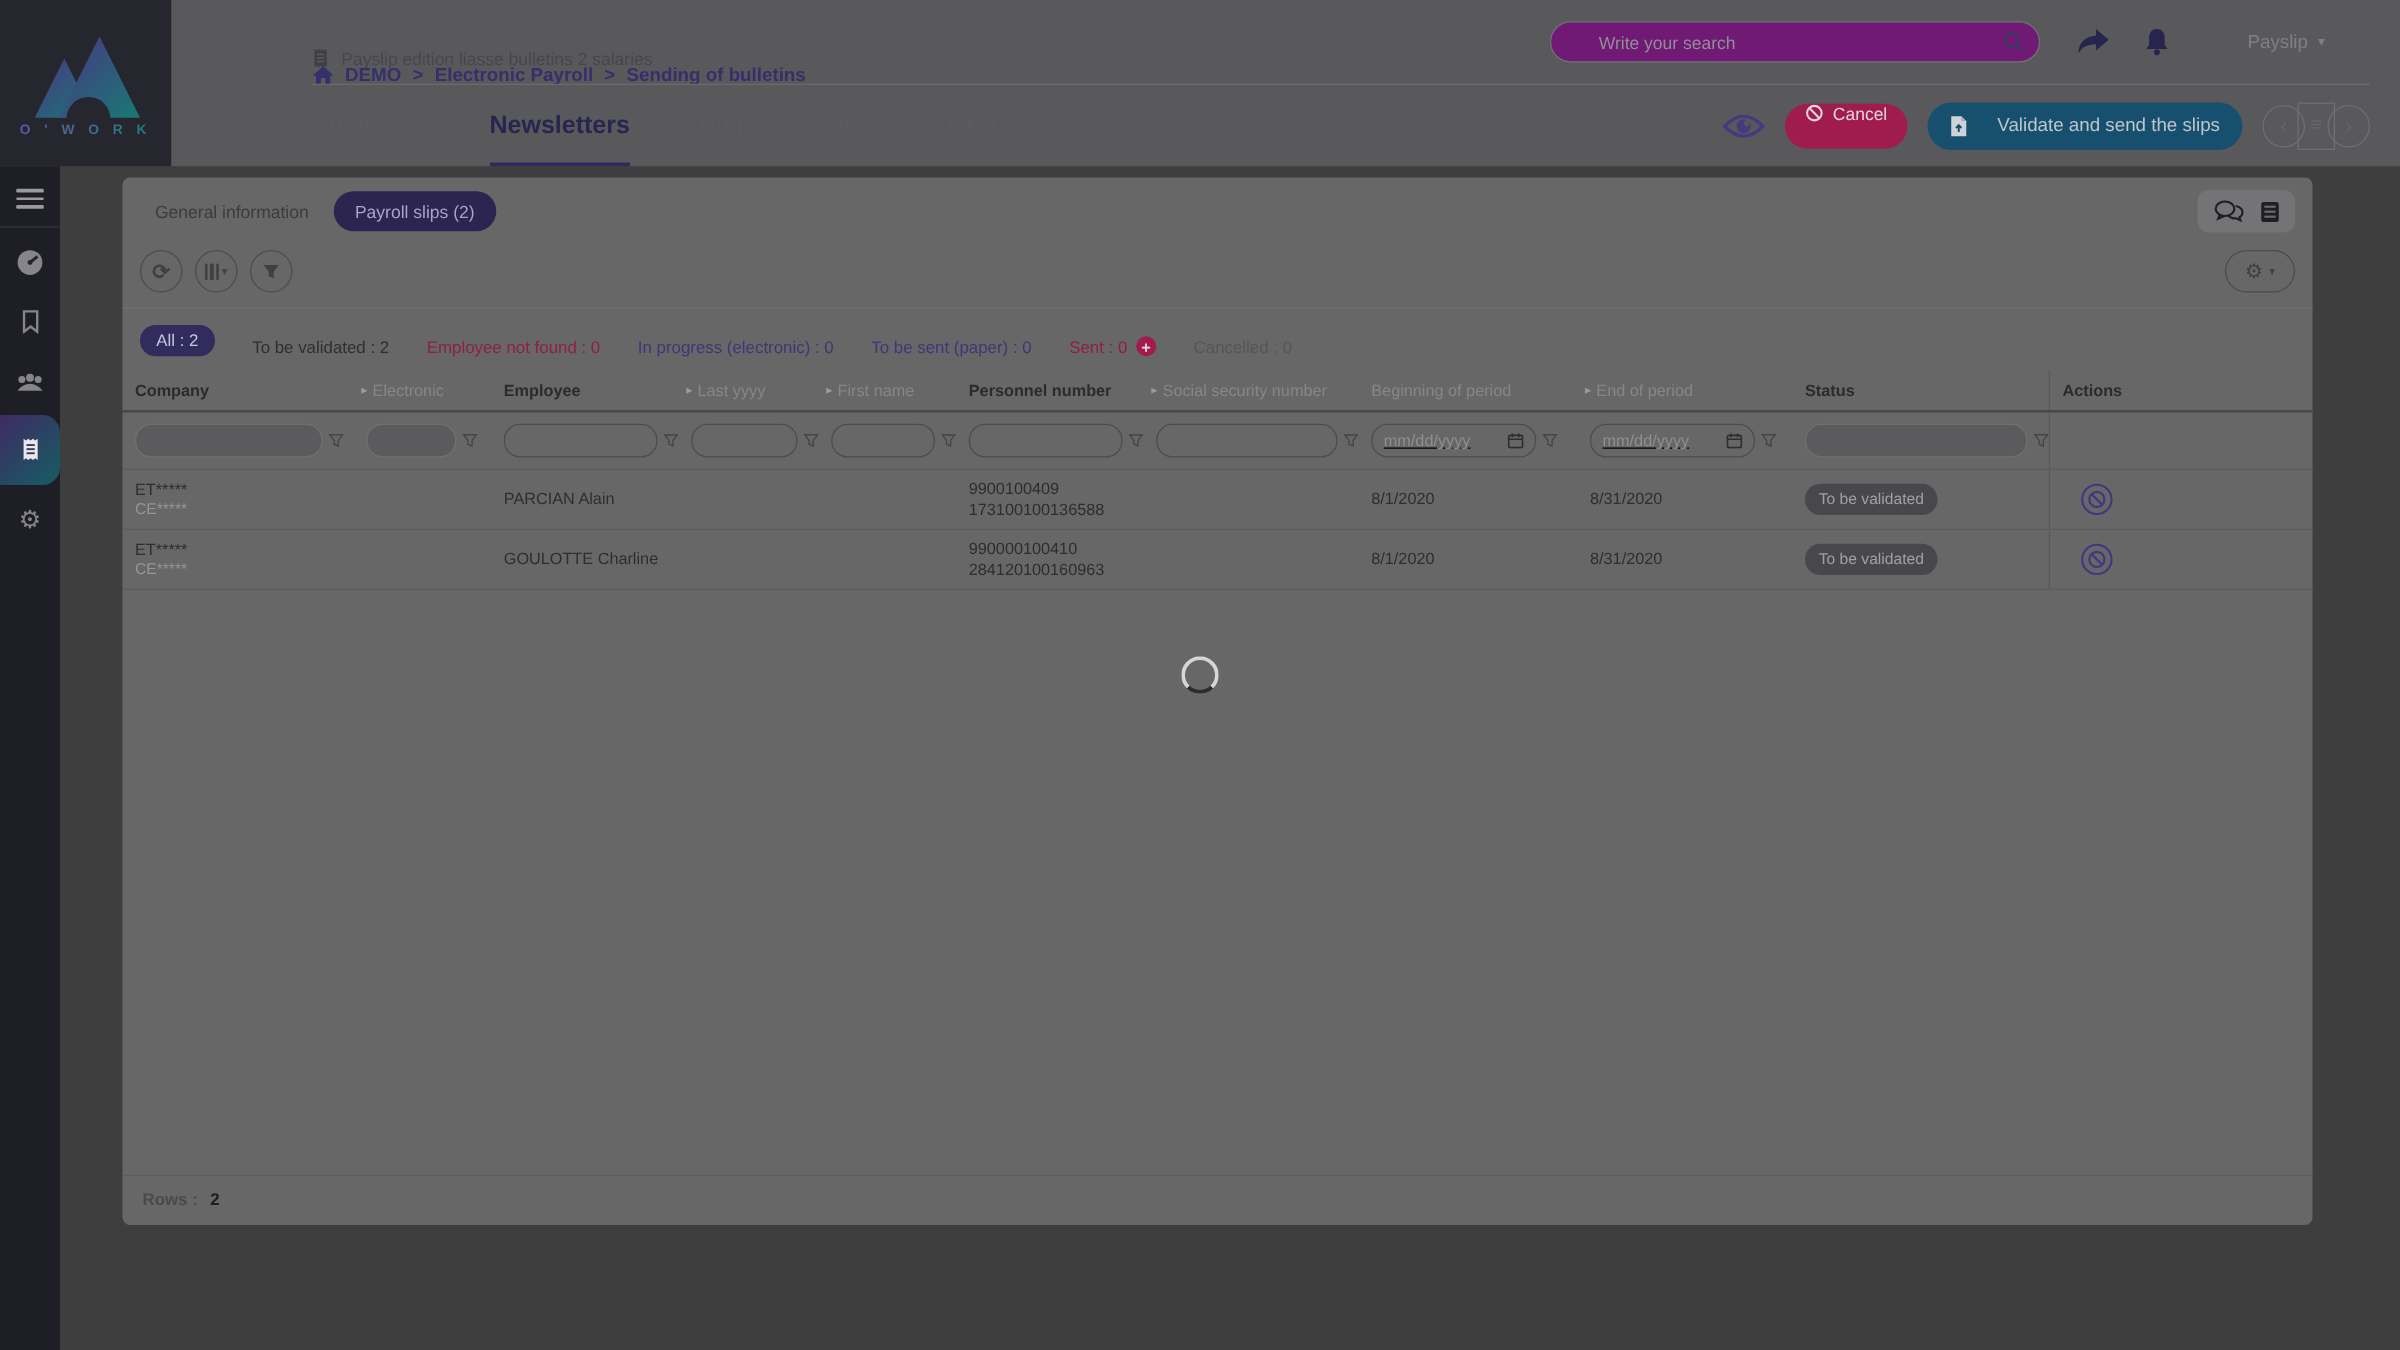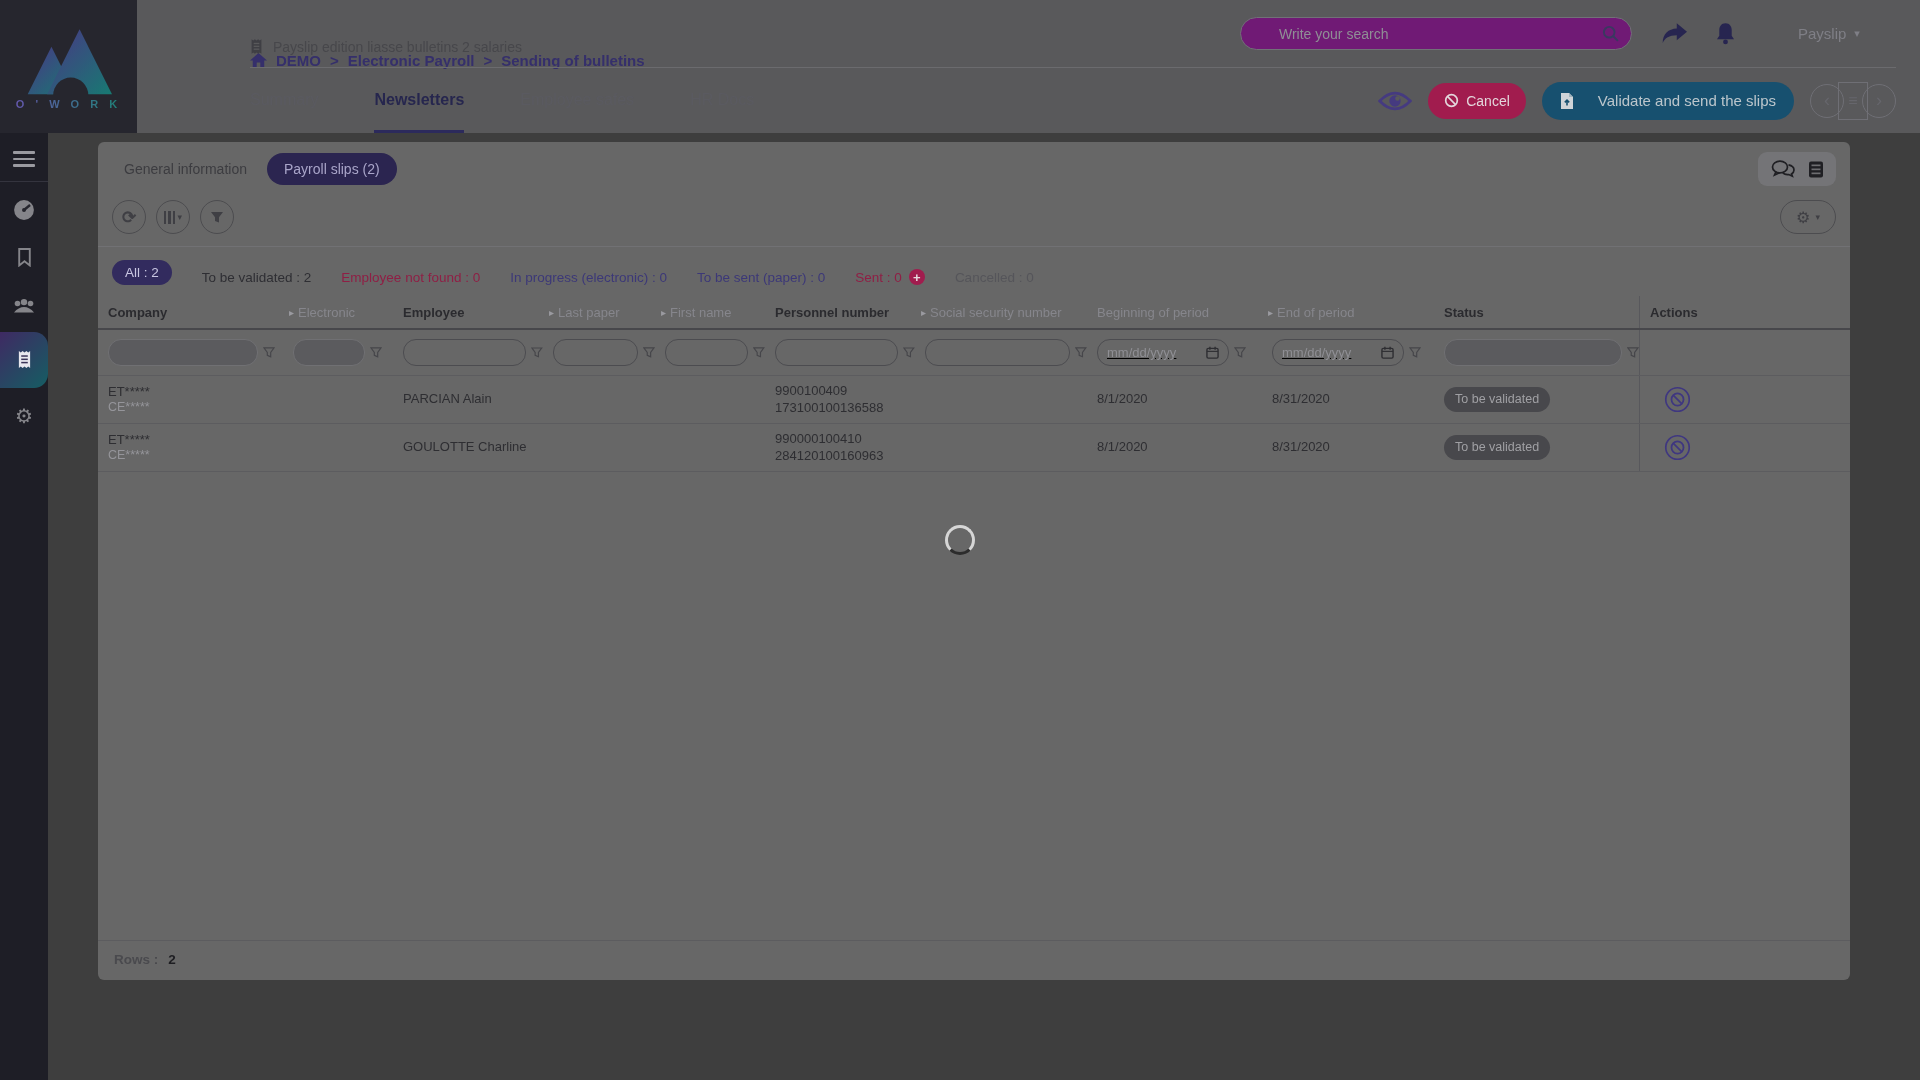--- a/index.html
+++ b/index.html
@@ -29,25 +29,25 @@
   .search-pill input::placeholder { color:#8f8f95; }
   .icon-btn { background:none; border:none; cursor:pointer; display:flex; align-items:center; }
   .share-btn { margin-left:30px; }
   .bell-btn { margin-left:28px; }
   .user-menu { margin-left:62px; display:flex; align-items:center; gap:8px; font-size:15px; color:#7f7f86; }
   .user-caret { font-size:11px; color:#7f7f86; }
 
   .header-row2 { position:absolute; left:250px; top:68px; right:24px; height:65px;
     display:flex; align-items:center; }
   .nav-tabs { display:flex; gap:56px; height:65px; }
-  .nav-tab { display:flex; align-items:center; font-size:16px; color:#5a5a60; cursor:pointer;
+  .nav-tab { display:flex; align-items:center; font-size:20px; color:#5a5a60; cursor:pointer;
     border-bottom:3px solid transparent; padding-top:2px; }
   .nav-tab.active { color:#26264e; font-weight:bold; border-bottom-color:#2c2a5c; }
   .header-controls { margin-left:auto; display:flex; align-items:center; gap:16px; }
-  .btn-cancel { display:flex; align-items:center; gap:7px; background:#a11c4e; color:#e3d6db;
+  .btn-cancel { display:flex; gap:7px; background:#a11c4e; color:#e3d6db;
     border:none; border-radius:18px; height:36px; padding:0 16px; font-size:14px; cursor:pointer;
     font-family:"Liberation Sans", sans-serif; }
   .btn-validate { display:flex; align-items:center; gap:24px; background:#17506f; color:#bcc6cc;
     border:none; border-radius:19px; height:38px; padding:0 18px; font-size:15px; cursor:pointer;
     font-family:"Liberation Sans", sans-serif; }
   .pager { display:flex; align-items:center; }
   .pager .pg-circle { width:34px; height:34px; border:1.5px solid #6f6f75; border-radius:50%;
     display:flex; align-items:center; justify-content:center; color:#66666c; font-size:18px;
     background:transparent; cursor:pointer; }
   .pager .pg-square { width:30px; height:38px; border:1.5px solid #6f6f75;
@@ -388,21 +388,21 @@
         </div>
       <div class="th dim">
           <span class="caret">▸</span>
           <span>Electronic</span>
         </div>
       <div class="th">
           <span>Employee</span>
         </div>
       <div class="th dim">
           <span class="caret">▸</span>
-          <span>Last paper</span>
+          <span>Last yyyy</span>
         </div>
       <div class="th dim">
           <span class="caret">▸</span>
           <span>First name</span>
         </div>
       <div class="th">
           <span>Personnel number</span>
         </div>
       <div class="th dim">
           <span class="caret">▸</span>

